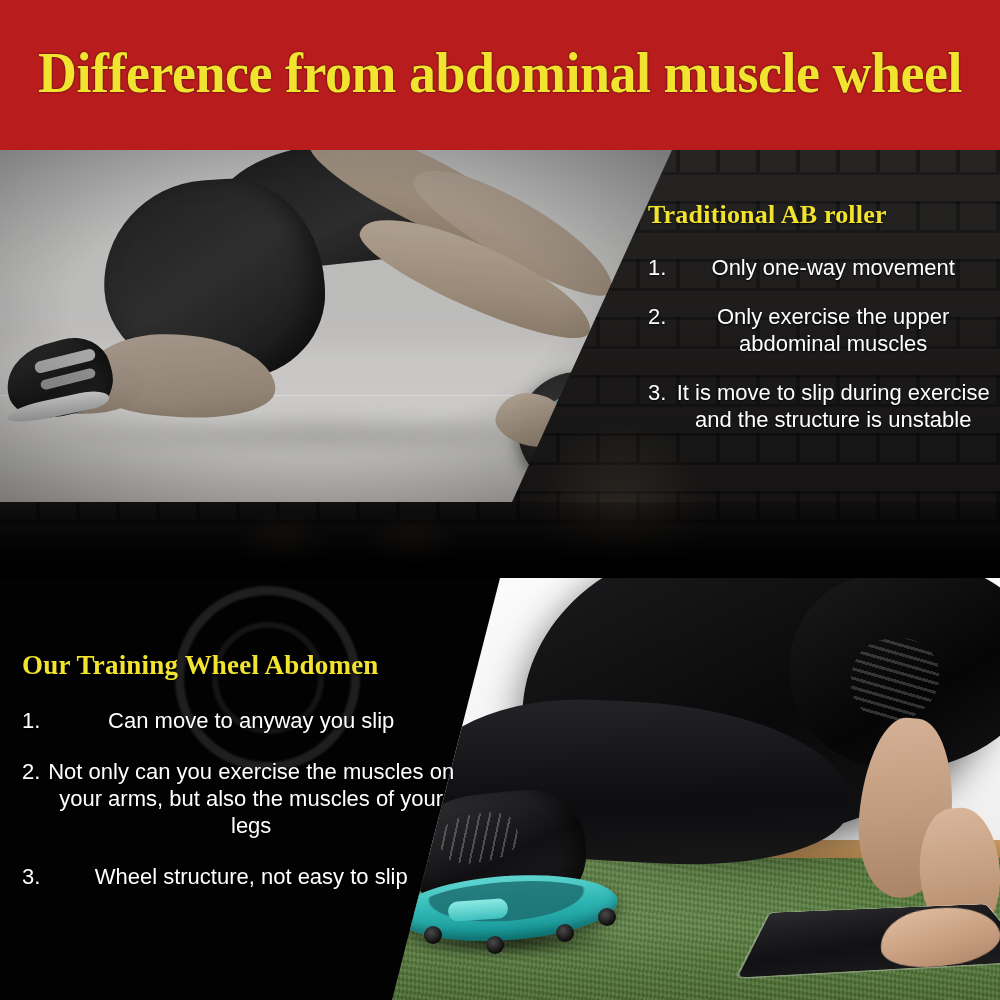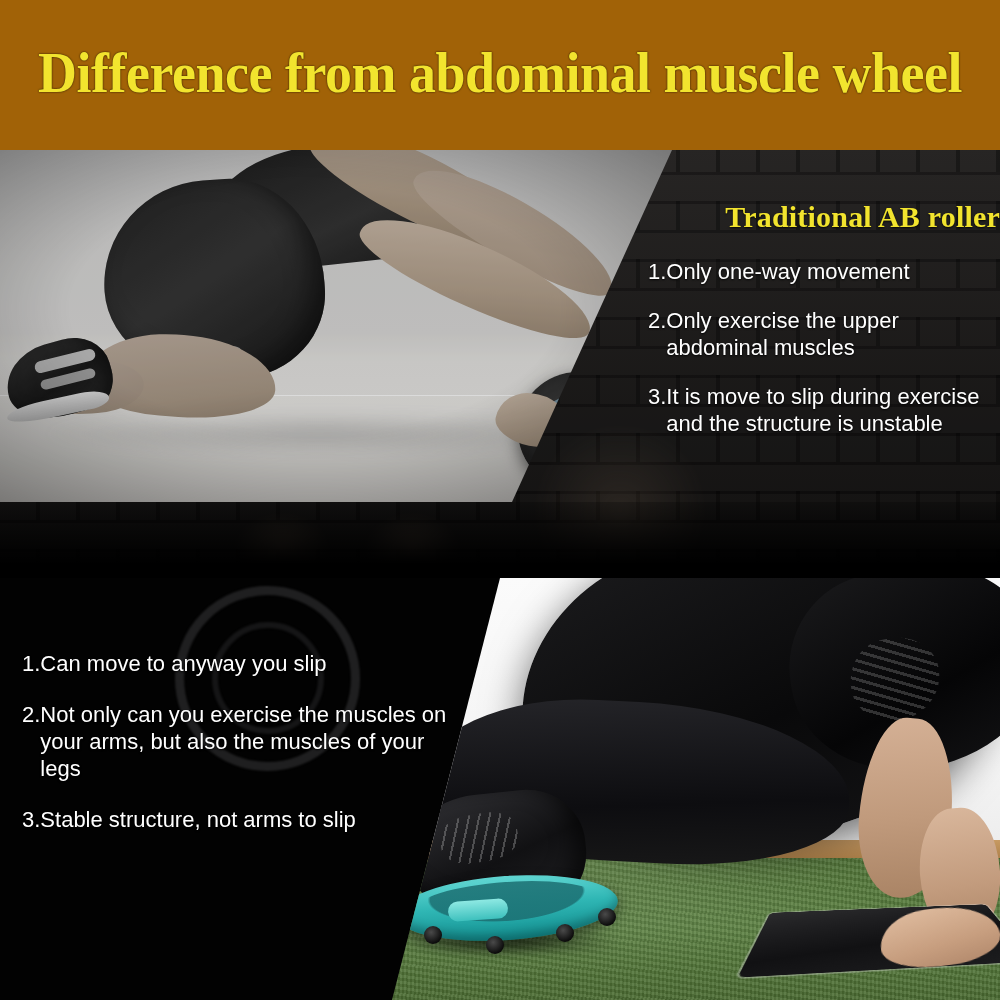--- a/index.html
+++ b/index.html
@@ -11,21 +11,21 @@
     width:1000px; height:1000px;
     background:#000000;
     overflow:hidden;
     font-family:"Liberation Sans", sans-serif;
     -webkit-font-smoothing:antialiased;
   }
 
   
   #title-bar{
     position:absolute; left:0; top:0; width:1000px; height:150px;
-    background:#a16207;
+    background:#b91c1c;
   }
   #main-title{
     position:absolute; left:0; top:42px; width:1000px;
     text-align:center;
     font-family:"Liberation Serif", serif;
     font-weight:bold;
     font-size:58px;
     line-height:62px;
     letter-spacing:-0.5px;
     color:#F2E42E;
@@ -229,38 +229,38 @@
     background:rgba(60,60,62,.16);
   }
 
   
   #top-text{
     position:absolute; left:648px; top:50px; width:352px;
   }
   #top-heading{
     font-family:"Liberation Serif", serif;
     font-weight:bold;
-    font-size:30px;
+    font-size:26px;
     color:#F2E42E;
-    text-align:right;
+    text-align:left;
     letter-spacing:.2px;
     margin-bottom:24px;
     text-shadow:0 1px 2px rgba(0,0,0,.85);
   }
   .bullets{ list-style:none; }
   .bullets li{
     display:flex;
     color:#FFFFFF;
     font-size:22px;
     line-height:27px;
     margin-bottom:22px;
     text-shadow:0 1px 2px rgba(0,0,0,.9);
   }
   .bullets .num{ flex:0 0 auto; }
-  .bullets .txt{ flex:1 1 auto; }
+  .bullets .txt{ flex:1 1 auto;text-align:center; }
 
   
   #bottom-section{
     position:absolute; left:0; top:578px; width:1000px; height:422px;
     overflow:hidden;
     background:#000;
   }
 
   
   #photo-trainer{
@@ -510,29 +510,30 @@
       <div class="bp-board"></div>
       <div class="bp-board-ring"></div>
       <div class="bp-board-grip"></div>
       <div class="bp-caster c1"></div>
       <div class="bp-caster c2"></div>
       <div class="bp-caster c3"></div>
       <div class="bp-caster c4"></div>
     </div>
 
     <div id="bottom-text">
+      <div id="bottom-heading">Our Training Wheel Abdomen</div>
       <ul class="bullets">
         <li>
           <span class="num">1.</span>
           <span class="txt">Can move to anyway you slip</span>
         </li>
         <li>
           <span class="num">2.</span>
           <span class="txt">Not only can you exercise the muscles on your arms, but also the muscles of your legs</span>
         </li>
         <li>
           <span class="num">3.</span>
-          <span class="txt">Stable structure, not arms to slip</span>
+          <span class="txt">Wheel structure, not easy to slip</span>
         </li>
       </ul>
     </div>
   </div>
 </div>
 
 </body></html>

